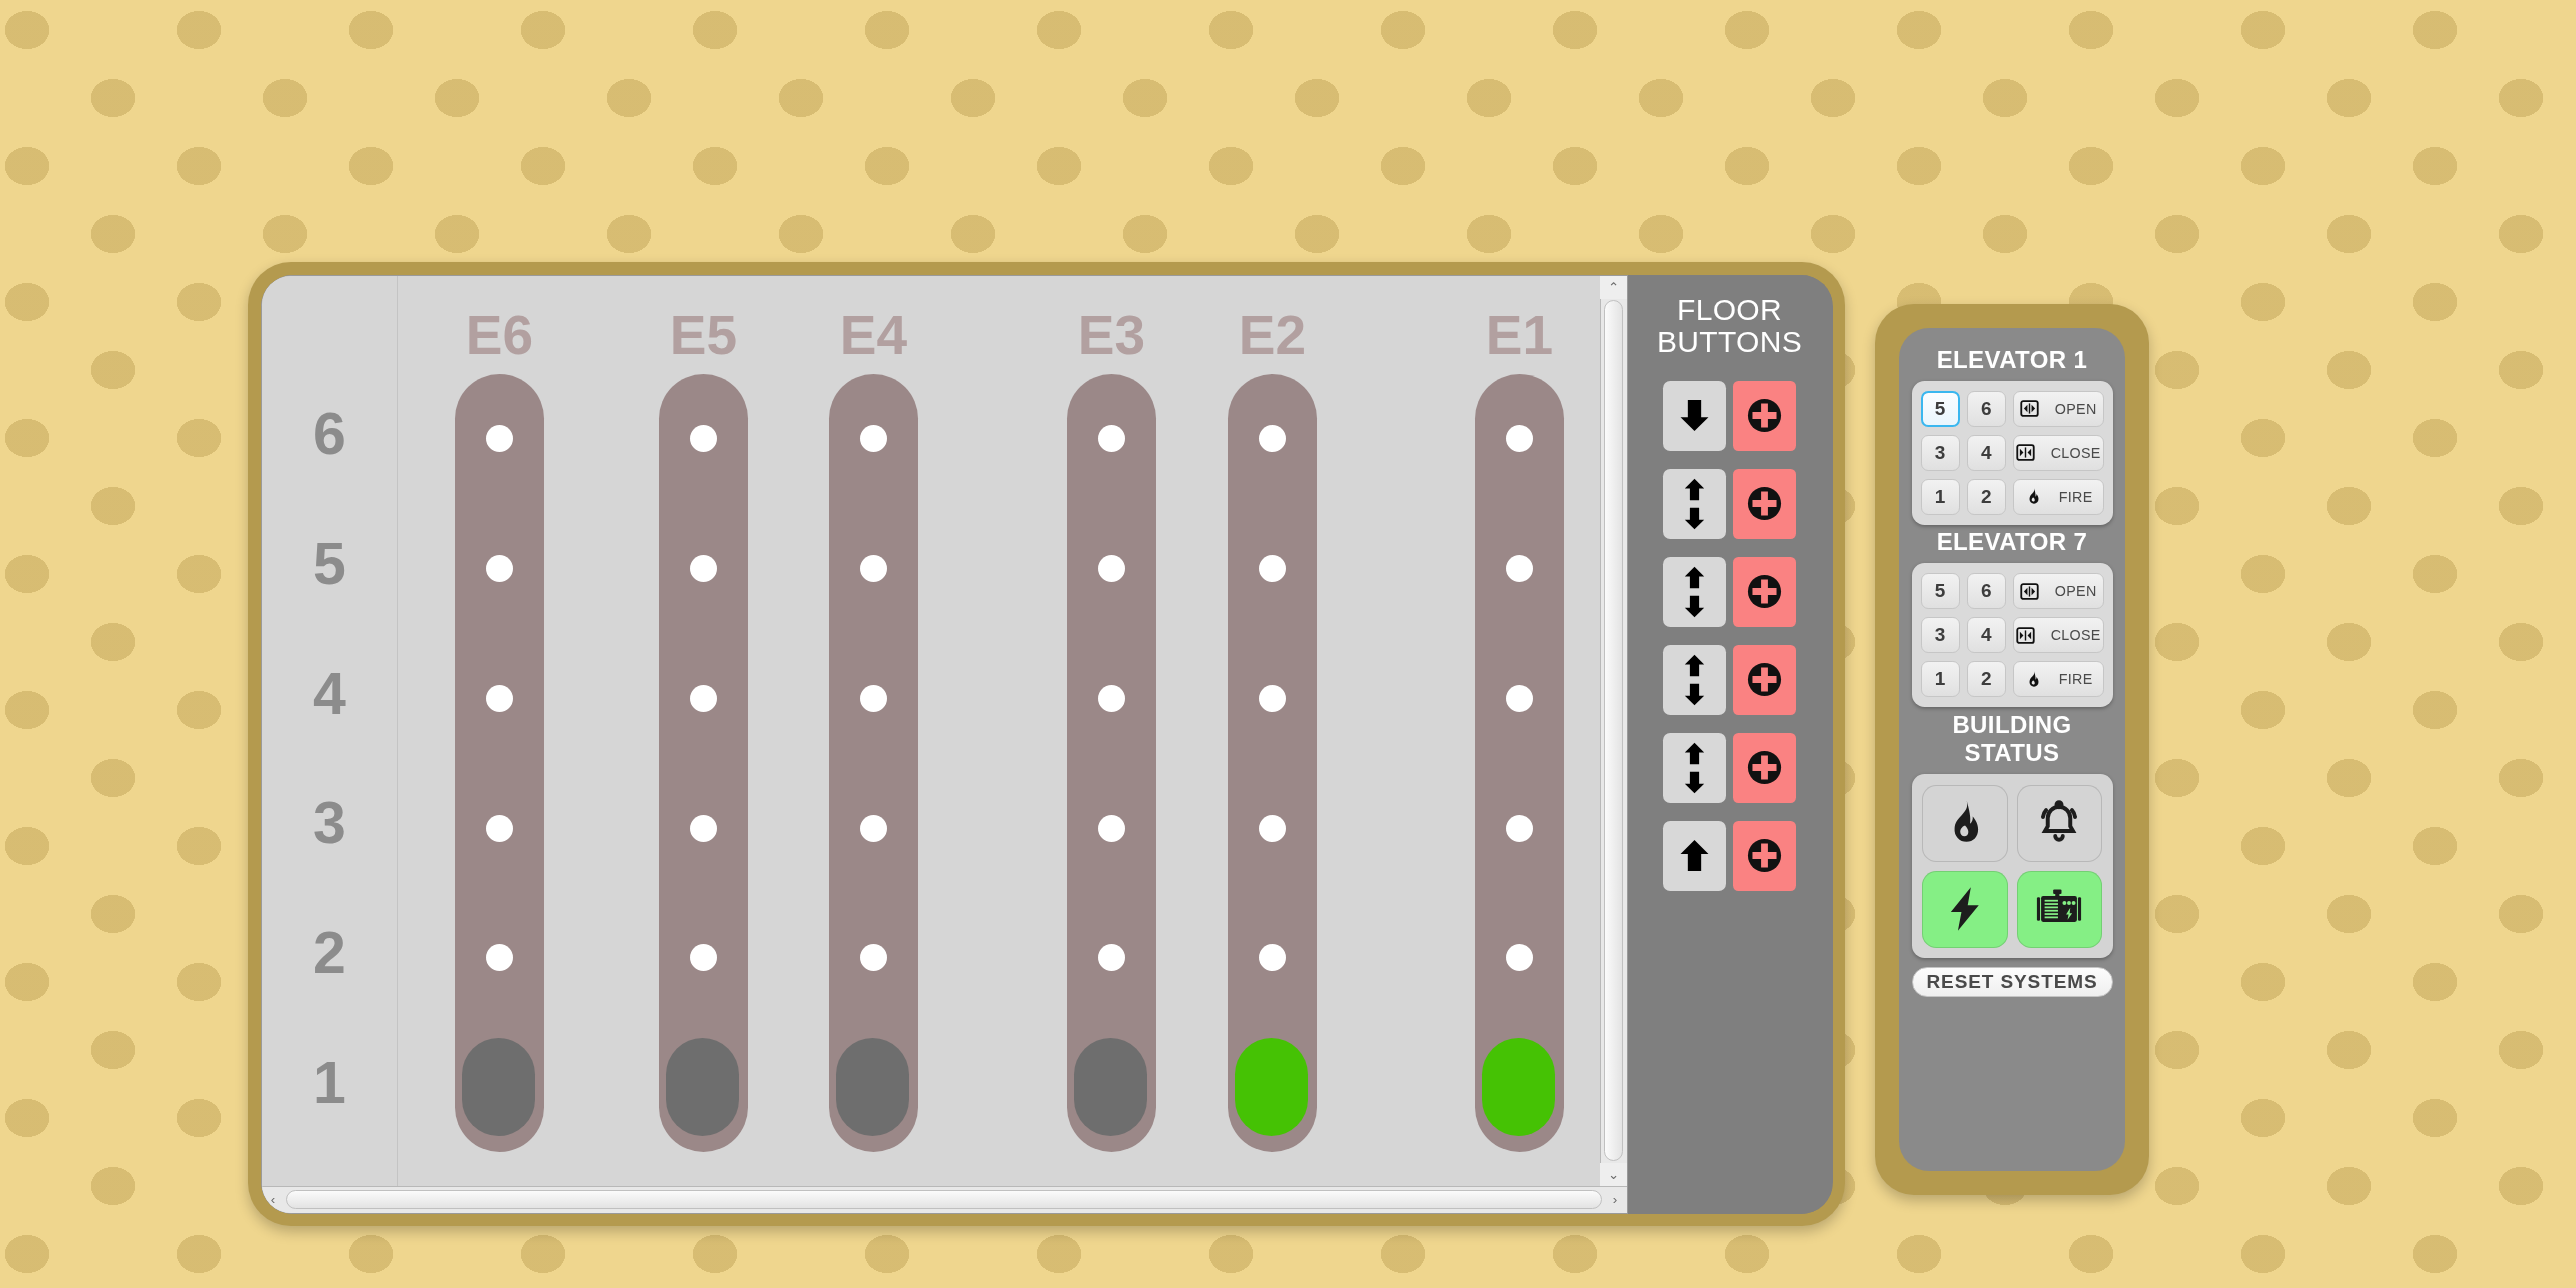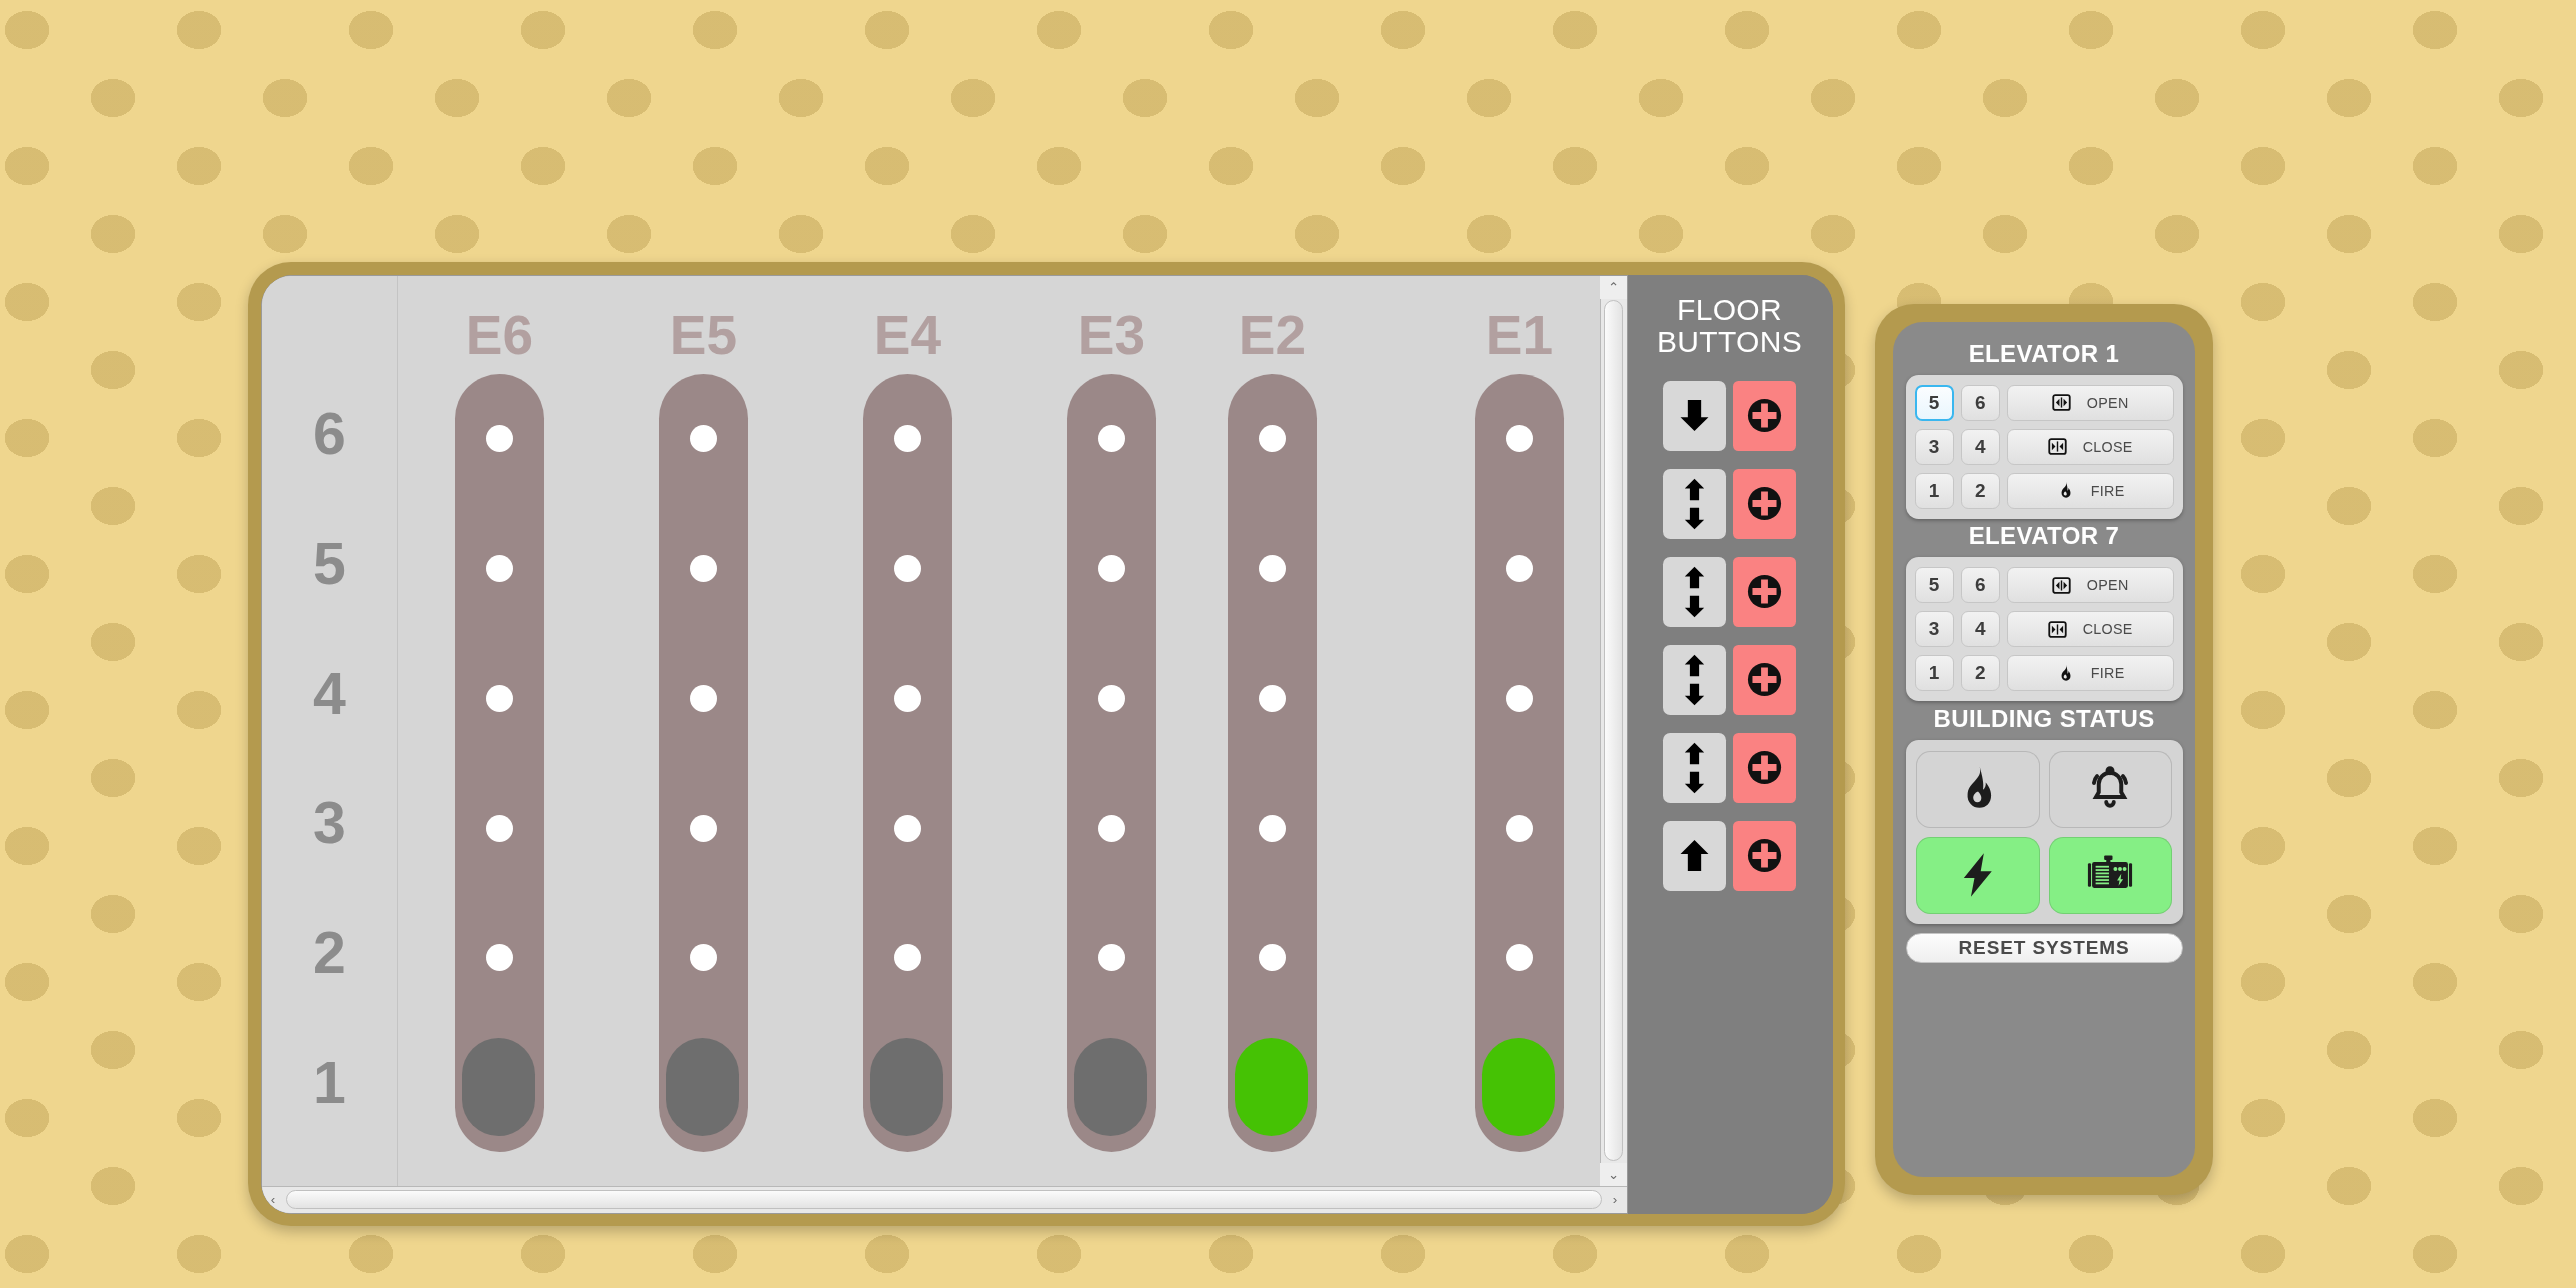--- a/index.html
+++ b/index.html
@@ -186,24 +186,24 @@
     width: 63px;
     background: #fa8282;
     border-radius: 5.4px;
     display: flex; align-items: center; justify-content: center;
   }
 
   
   #control-panel-frame {
     position: absolute;
     left: 1875px; top: 304px;
-    width: 338px; height: 891px;
+    width: 274px; height: 891px;
     background: #b49a4e;
     border-radius: 39px;
-    padding: 18px;
+    padding: 24px;
     box-shadow: 0 5.4px 12.5px rgba(0,0,0,0.22);
   }
   #control-panel-inner {
     width: 100%; height: 100%;
     background: #8a8a8a;
     border-radius: 30px;
     padding: 14.3px 12.5px;
     display: flex; flex-direction: column;
   }
   .sec-title {
@@ -304,21 +304,21 @@
             <div class="shaft-head">E5</div>
             <div class="shaft-tube">
               <div class="floor-dot" style="top: 51px;"></div>
               <div class="floor-dot" style="top: 181px;"></div>
               <div class="floor-dot" style="top: 311px;"></div>
               <div class="floor-dot" style="top: 441px;"></div>
               <div class="floor-dot" style="top: 570px;"></div>
               <div class="car idle" style="top: 664px;"></div>
             </div>
           </div>
-          <div class="shaft-col" style="left: 578px;">
+          <div class="shaft-col" style="left: 544px;">
             <div class="shaft-head">E4</div>
             <div class="shaft-tube">
               <div class="floor-dot" style="top: 51px;"></div>
               <div class="floor-dot" style="top: 181px;"></div>
               <div class="floor-dot" style="top: 311px;"></div>
               <div class="floor-dot" style="top: 441px;"></div>
               <div class="floor-dot" style="top: 570px;"></div>
               <div class="car idle" style="top: 664px;"></div>
             </div>
           </div>

